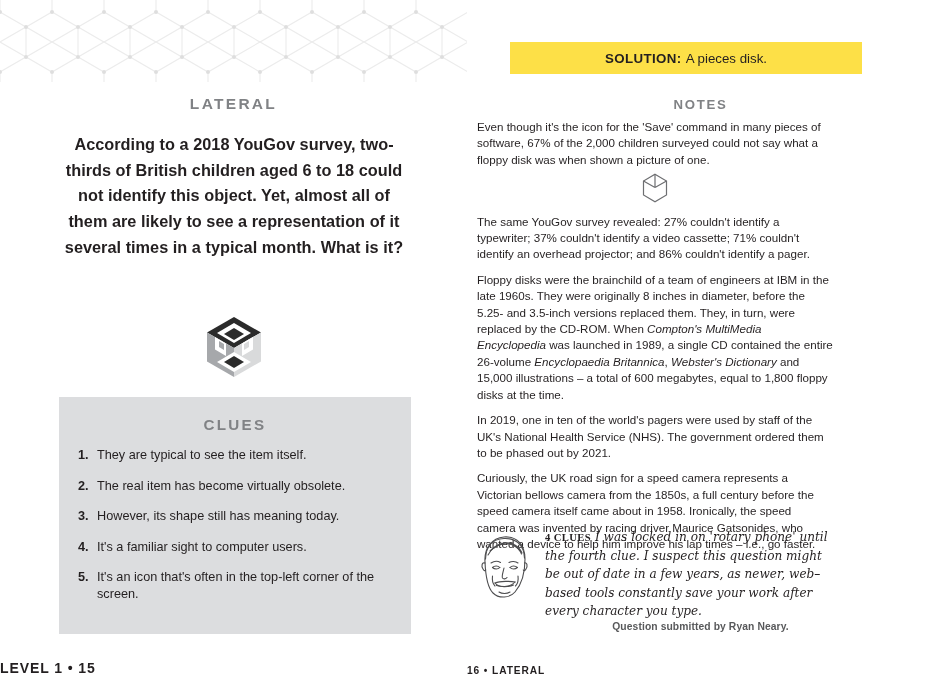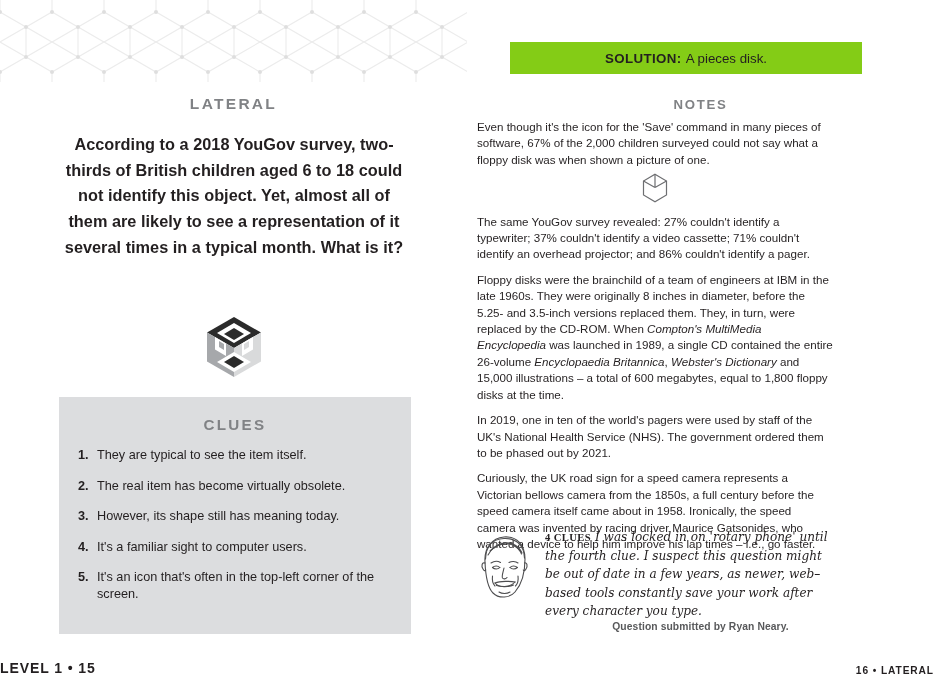--- a/index.html
+++ b/index.html
@@ -122,21 +122,21 @@
     height: 698px;
     position: relative;
     box-sizing: border-box;
   }
   .solution-bar {
     position: absolute;
     left: 43px;
     top: 42px;
     width: 352px;
     height: 32px;
-    background: #84cc16;
+    background: #fde047;
     display: flex;
     align-items: center;
     justify-content: center;
     font-size: 13.3px;
     color: #231f20;
   }
   .solution-bar .sol-label {
     font-weight: bold;
     letter-spacing: 0.4px;
   }
@@ -209,21 +209,21 @@
     font-size: 10.3px;
     font-weight: bold;
     color: #58595b;
     letter-spacing: 0.1px;
   }
   .footer-right {
     position: absolute;
     bottom: 22px;
     left: 0;
     width: 467px;
-    text-align: right;
+    text-align: left;
     font-size: 10.2px;
     font-weight: bold;
     letter-spacing: 0.9px;
     color: #231f20;
   }
 </style>
 </head>
 <body>
 
 <div class="spread">

